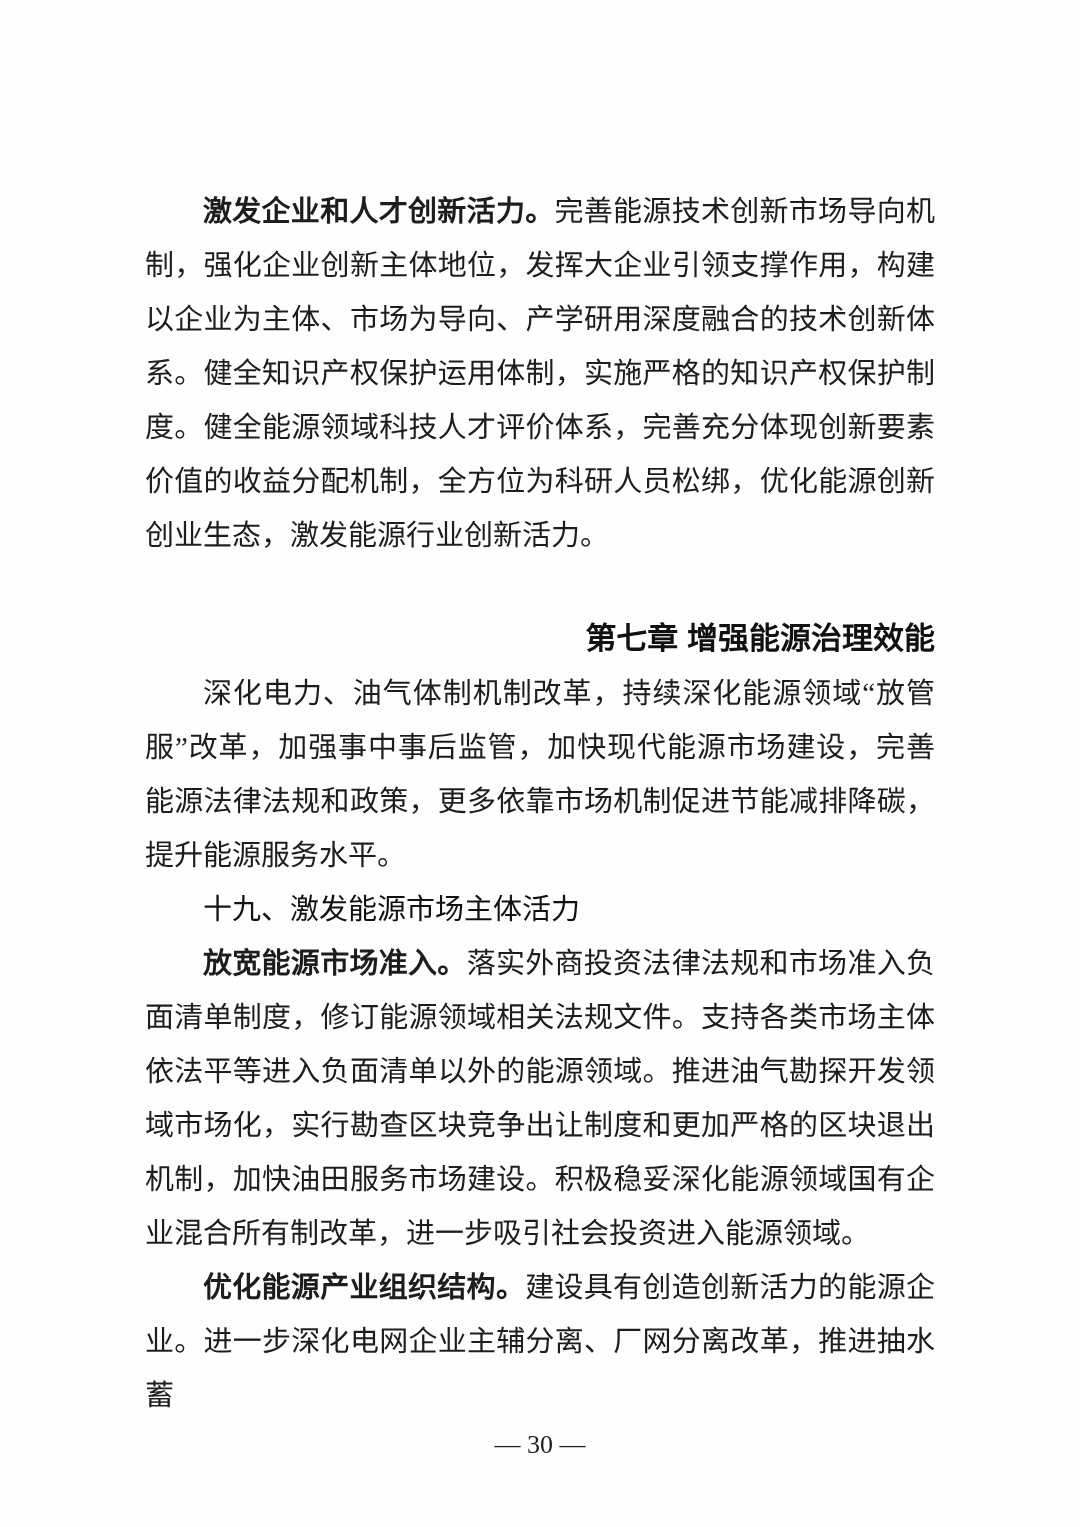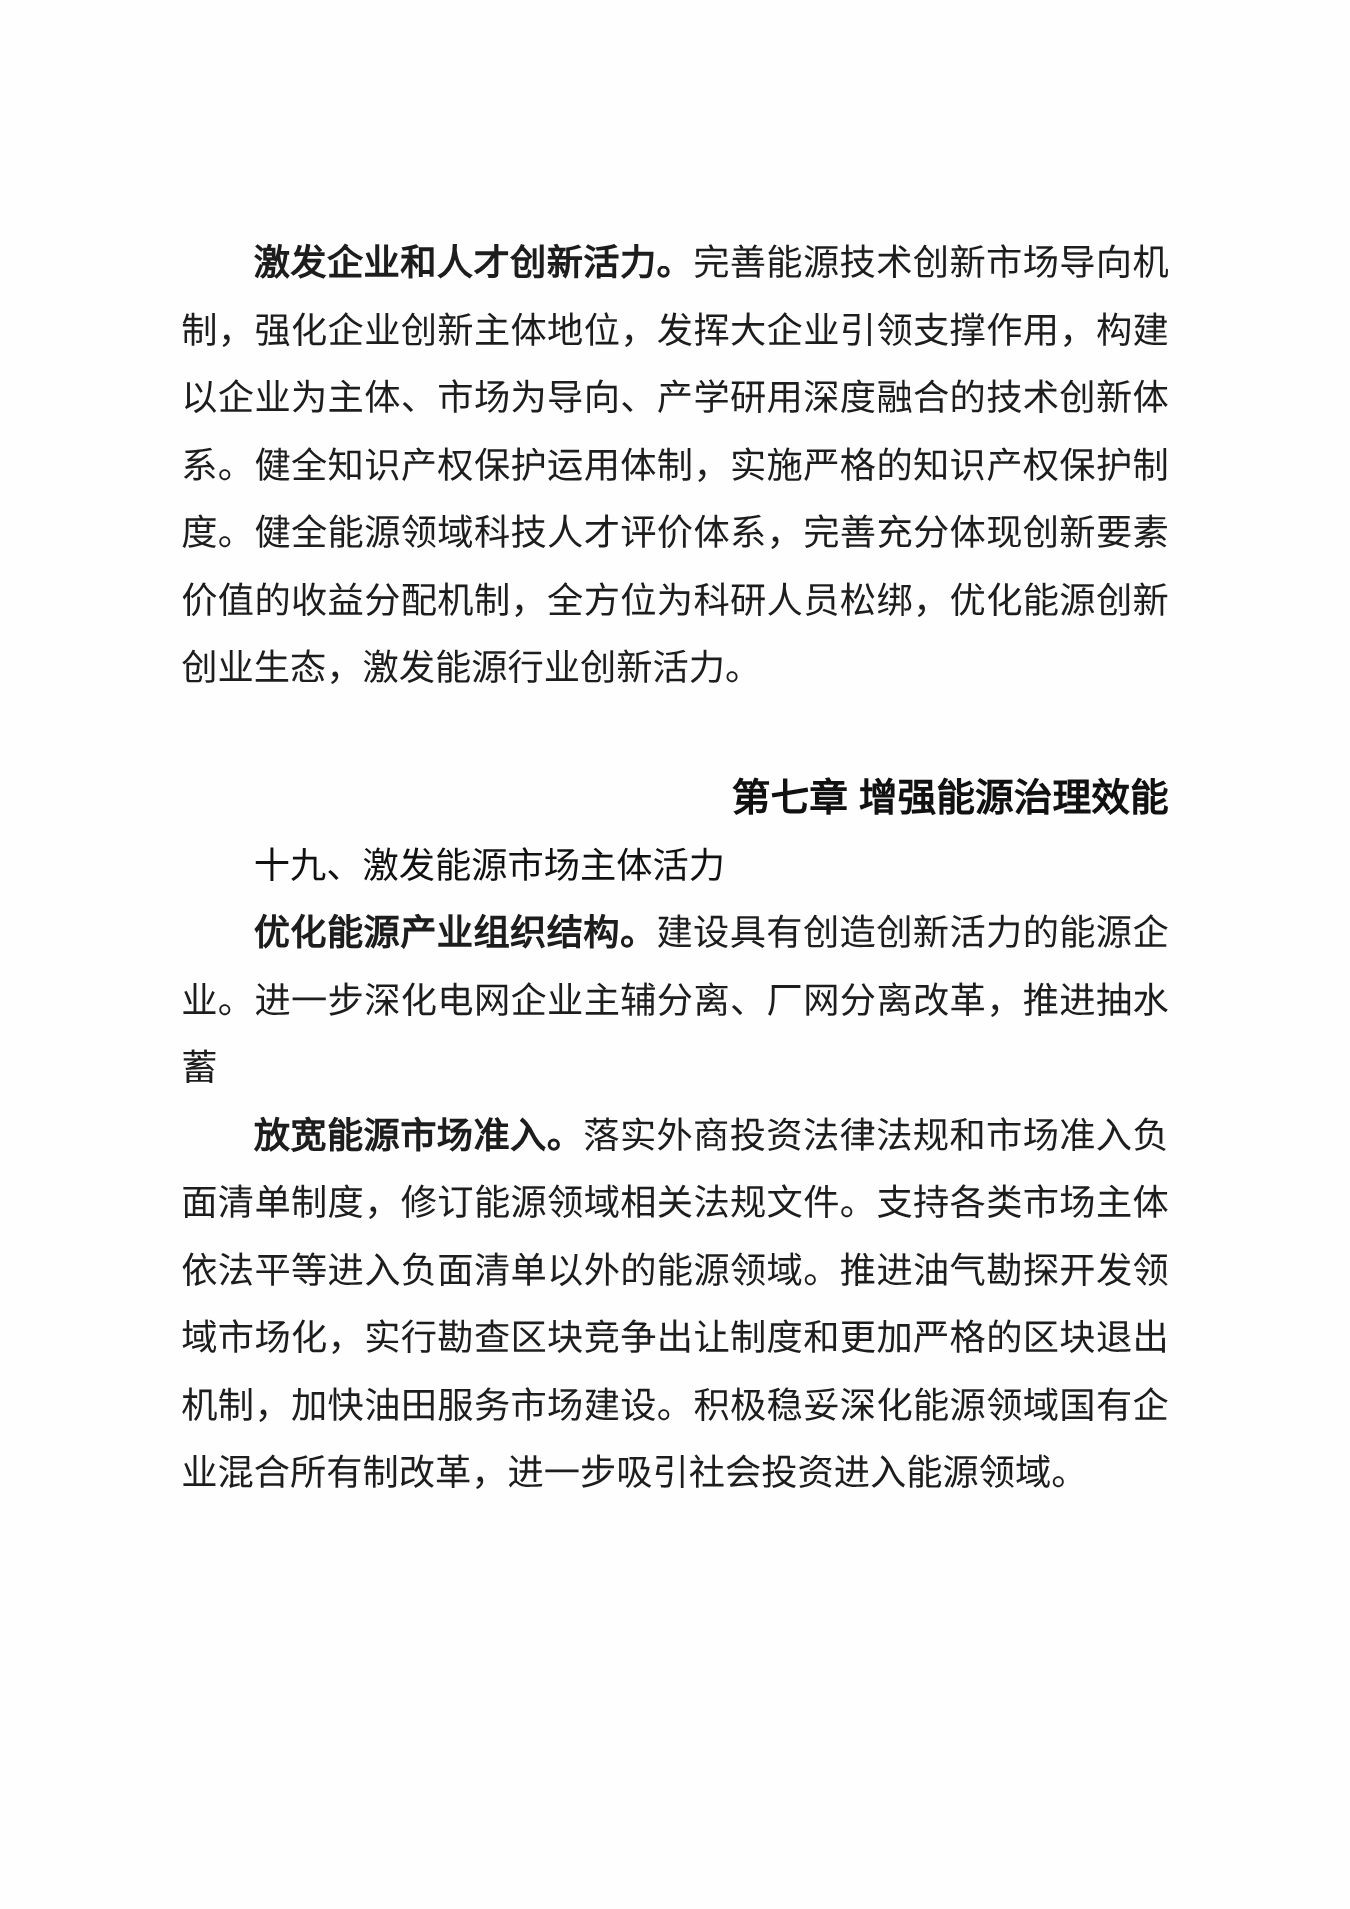--- a/index.html
+++ b/index.html
@@ -67,22 +67,26 @@
 </head>
 <body>
 
 <div class="page">
   <main class="content">
 
     <p class="para"><strong class="lead">激发企业和人才创新活力。</strong><span>完善能源技术创新市场导向机制，强化企业创新主体地位，发挥大企业引领支撑作用，构建以企业为主体、市场为导向、产学研用深度融合的技术创新体系。健全知识产权保护运用体制，实施严格的知识产权保护制度。健全能源领域科技人才评价体系，完善充分体现创新要素价值的收益分配机制，全方位为科研人员松绑，优化能源创新创业生态，激发能源行业创新活力。</span></p>
 
     <h1 class="chapter">第七章 增强能源治理效能</h1>
 
+    <p class="para"><span>深化电力、油气体制机制改革，持续深化能源领域“放管服”改革，加强事中事后监管，加快现代能源市场建设，完善能源法律法规和政策，更多依靠市场机制促进节能减排降碳，提升能源服务水平。</span></p>
 
     <h2 class="section">十九、激发能源市场主体活力</h2>
 
+    <p class="para"><strong class="lead">放宽能源市场准入。</strong><span>落实外商投资法律法规和市场准入负面清单制度，修订能源领域相关法规文件。支持各类市场主体依法平等进入负面清单以外的能源领域。推进油气勘探开发领域市场化，实行勘查区块竞争出让制度和更加严格的区块退出机制，加快油田服务市场建设。积极稳妥深化能源领域国有企业混合所有制改革，进一步吸引社会投资进入能源领域。</span></p>
+
     <p class="para"><strong class="lead">优化能源产业组织结构。</strong><span>建设具有创造创新活力的能源企业。进一步深化电网企业主辅分离、厂网分离改革，推进抽水蓄</span></p>
 
-    <p class="para"><strong class="lead">放宽能源市场准入。</strong><span>落实外商投资法律法规和市场准入负面清单制度，修订能源领域相关法规文件。支持各类市场主体依法平等进入负面清单以外的能源领域。推进油气勘探开发领域市场化，实行勘查区块竞争出让制度和更加严格的区块退出机制，加快油田服务市场建设。积极稳妥深化能源领域国有企业混合所有制改革，进一步吸引社会投资进入能源领域。</span></p>
-
+    <footer class="footer">
+      <span>— 30 —</span>
+    </footer>
 
   </main>
 </div>
 
 </body></html>

